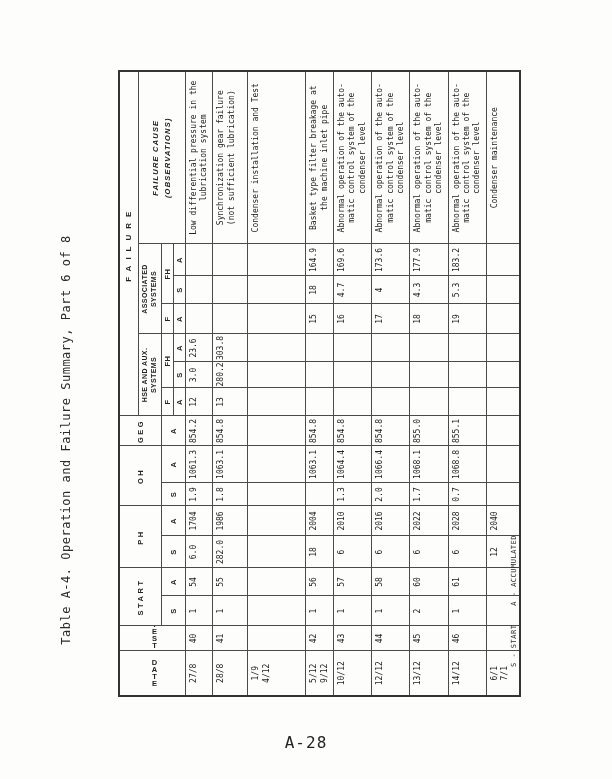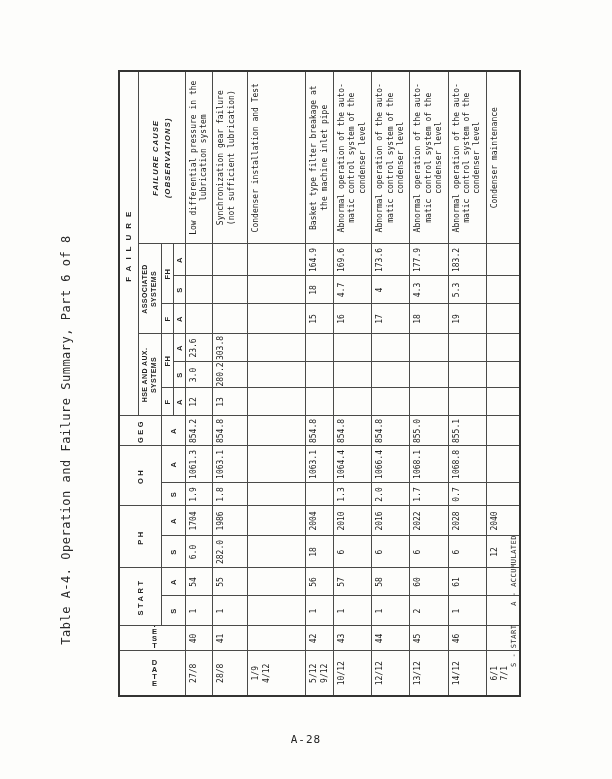--- a/index.html
+++ b/index.html
@@ -50,21 +50,21 @@
   td.c-date { white-space:pre-line; line-height:1.3; font-size:8px; }
   td.c-cause { text-align:left; white-space:pre-line; font-size:7.5px; line-height:1.3; padding:3px 3px; }
 
   .footnotes {
     position:absolute; left:38px; top:402px; width:560px;
     font-size:7px; letter-spacing:0.5px; color:#2a2a2a; white-space:pre;
   }
 
   .page-number {
     position:absolute; left:0; right:0; top:733px; text-align:center;
-    font-size:11px; letter-spacing:1px; color:#242424;
+    font-size:16px; letter-spacing:1px; color:#242424;
   }
 </style>
 </head>
 <body>
 
 <div class="page">
 
   <div class="title-rot">Table A-4.  Operation and Failure Summary, Part 6 of 8</div>
 
   <div class="rot">

